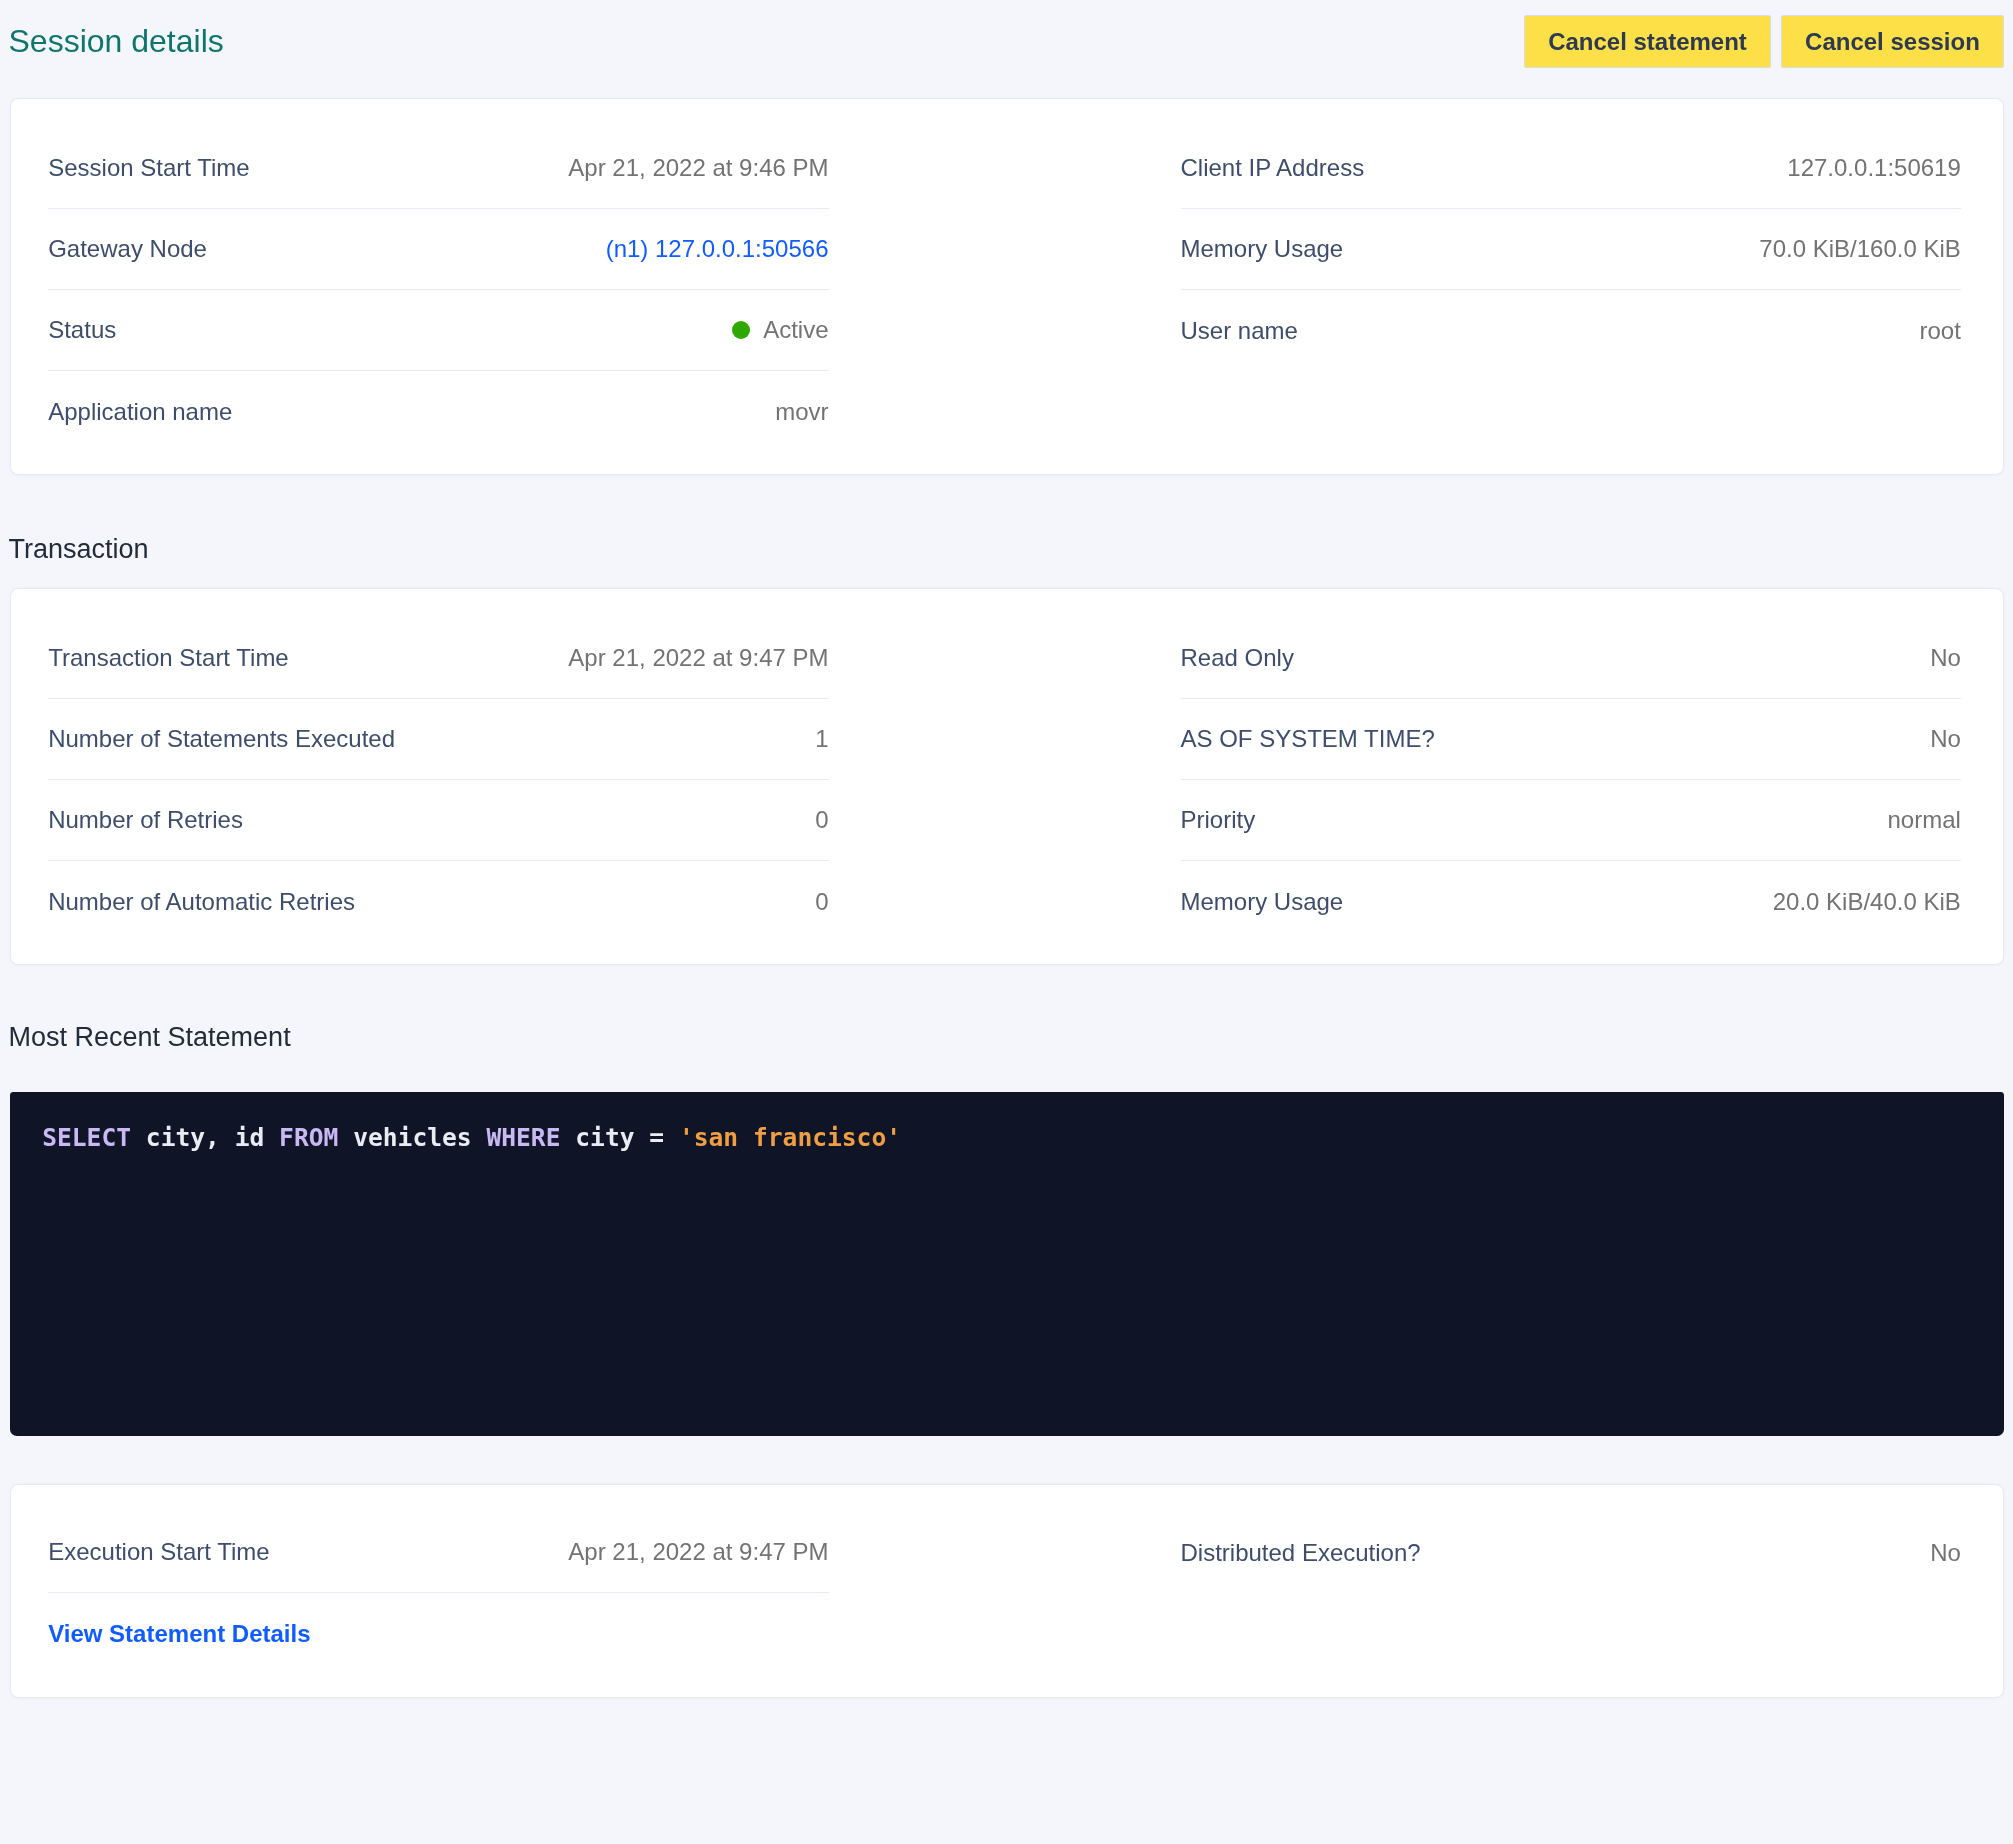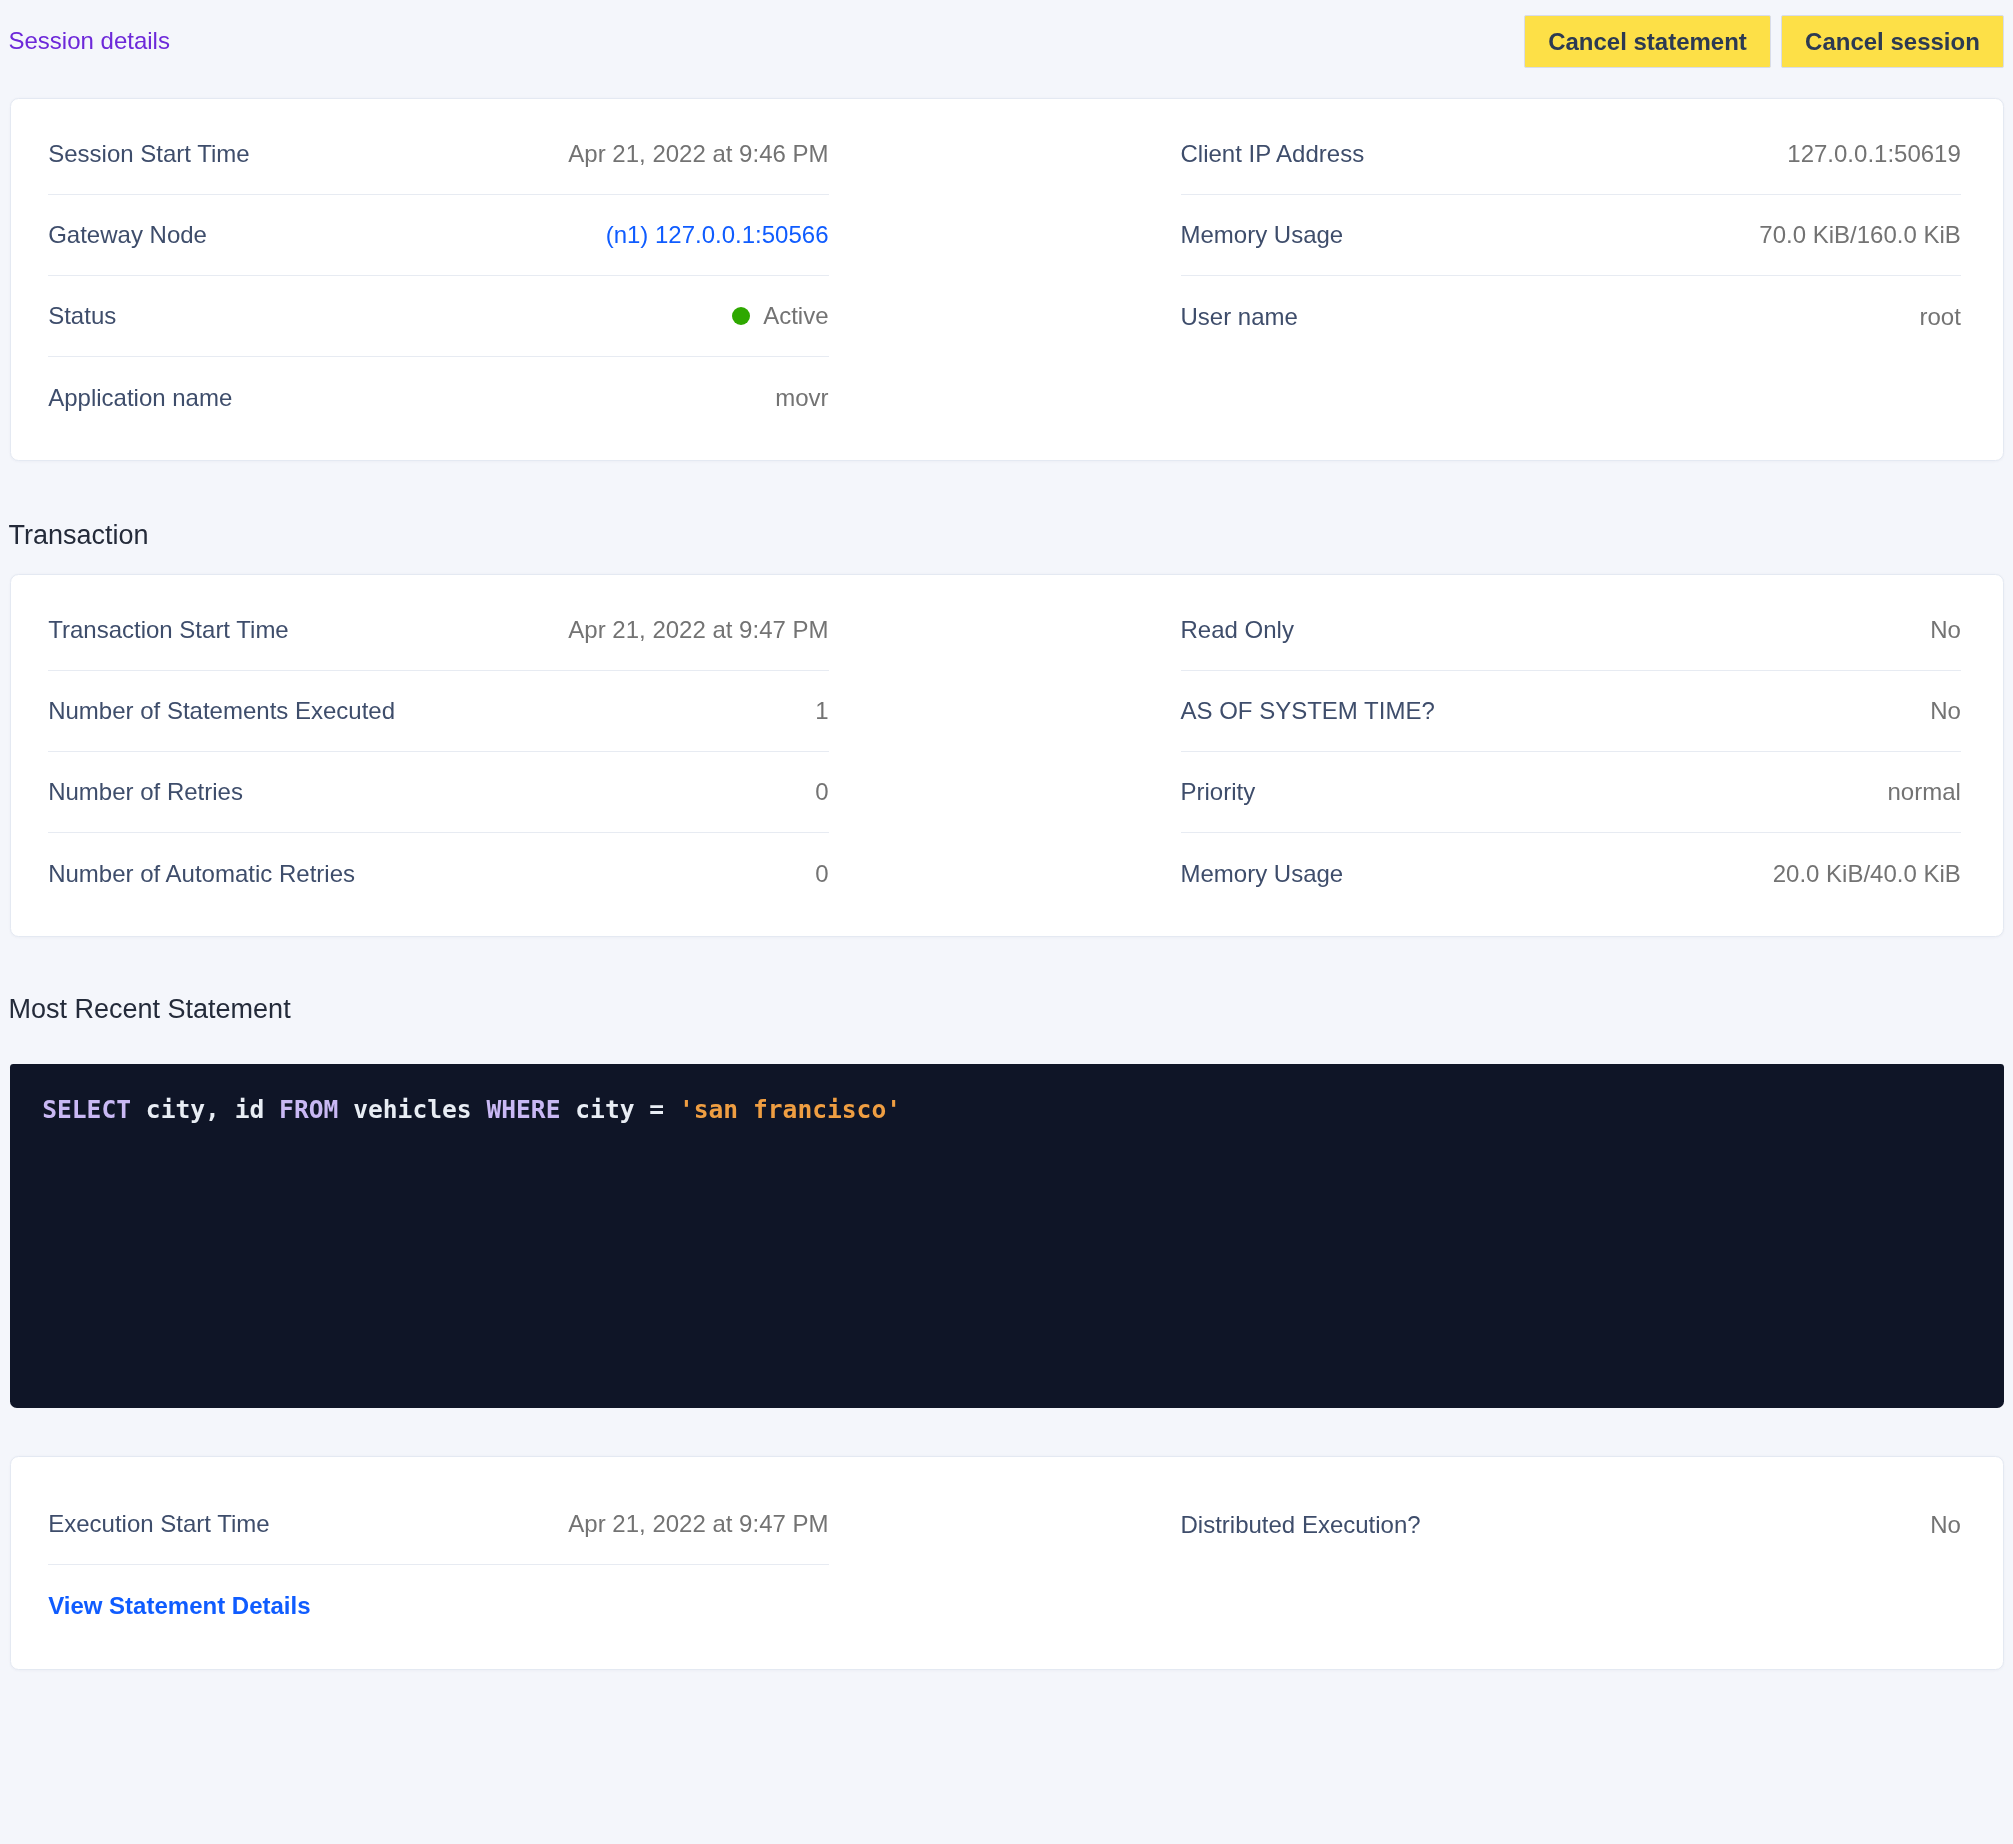--- a/index.html
+++ b/index.html
@@ -12,41 +12,41 @@
     overflow: hidden;
   }
   .page { width: 2014px; height: 1844px; position: relative; overflow: hidden; }
 
   
   .header {
     display: flex; justify-content: space-between; align-items: center;
     padding: 15.3px 10.2px 0 8.5px; height: 68px;
   }
   .page-title {
-    font-size: 24px; font-weight: 500; color: #6d28d9; margin: 0; line-height: 1.1;
+    font-size: 32px; font-weight: 500; color: #0f766e; margin: 0; line-height: 1.1;
   }
   .toolbar { display: flex; gap: 10.2px; }
   .btn {
     height: 53px; padding: 0 23px;
     background: #fde047;
     border: 0.8px solid #d8dce9;
     border-radius: 2px;
     font-family: "Liberation Sans", sans-serif;
     font-size: 24px; font-weight: 700; color: #2c3a52;
     display: flex; align-items: center; justify-content: center;
     cursor: pointer;
   }
 
   
   .card {
     margin: 0 10.2px;
     background: #ffffff;
     border: 0.8px solid #e4e9f2;
     border-radius: 8.5px;
-    padding: 15px 42px 22px 37px;
+    padding: 29px 42px 22px 37px;
     display: grid;
     grid-template-columns: 1fr 1fr;
     column-gap: 352px;
     box-shadow: 0 0.8px 2.5px rgba(40,55,90,0.04);
   }
   .card-session { margin-top: 30px; }
   .col { display: flex; flex-direction: column; }
   .row {
     height: 81px;
     display: flex; justify-content: space-between; align-items: center;

